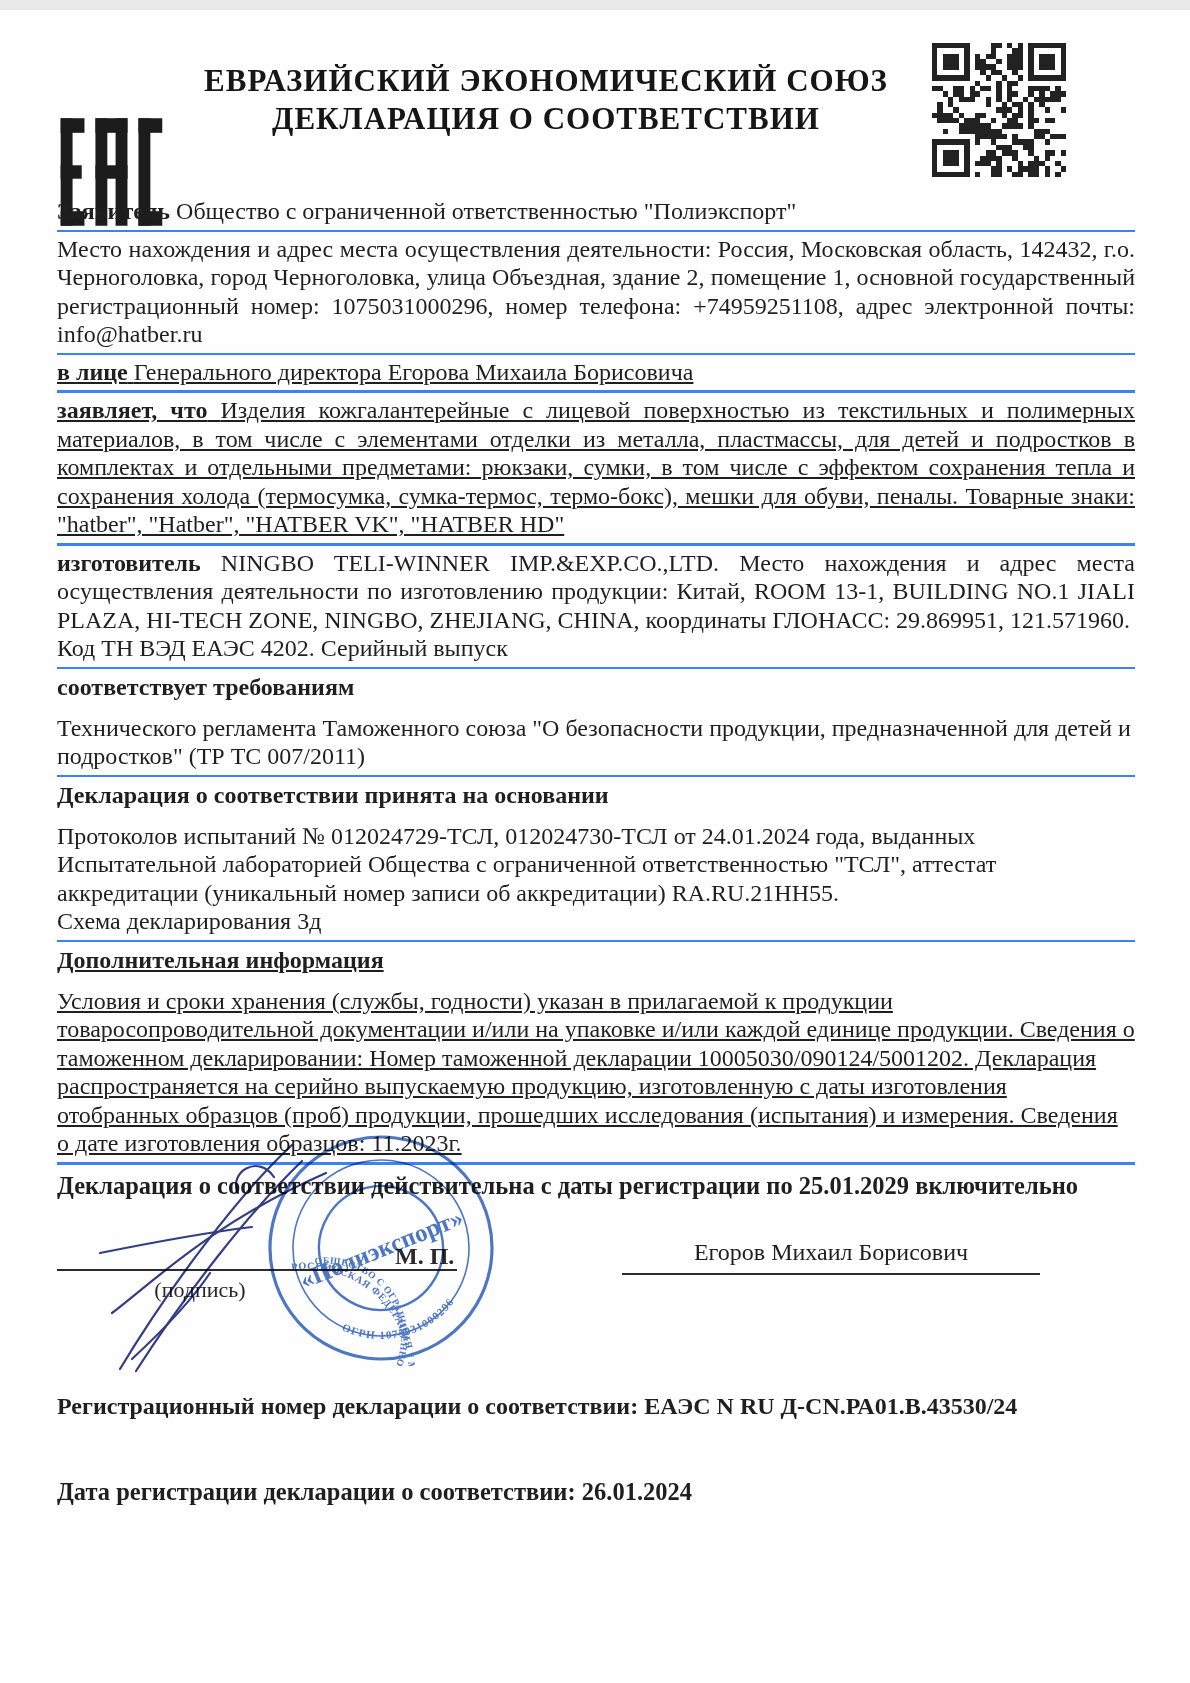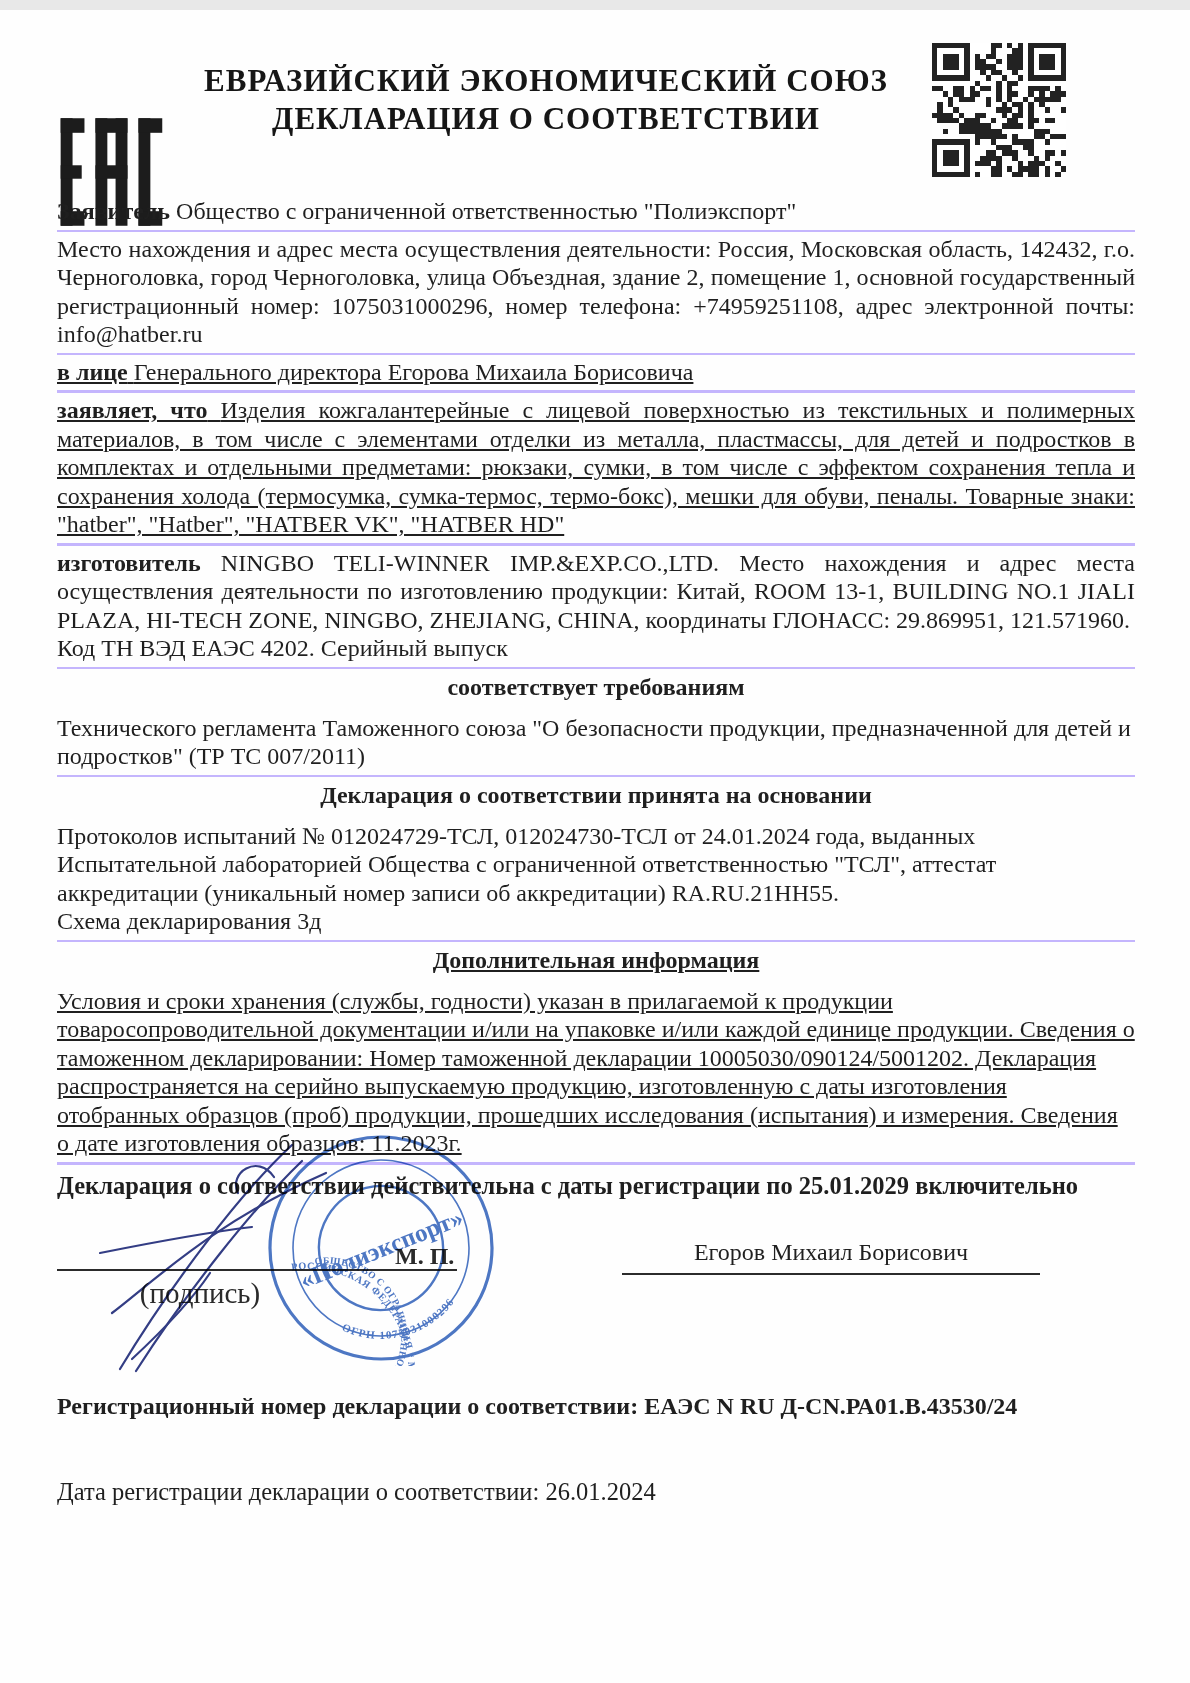--- a/index.html
+++ b/index.html
@@ -6,40 +6,40 @@
   .page{
     position:relative; width:1190px; height:1683px; margin:10px auto;
     background:#fefefe; overflow:hidden;
     font-family:"Liberation Serif","DejaVu Serif",serif; color:#1f1f1f;
   }
   .content{position:absolute; left:57px; top:0; width:1078px;}
   .title{ text-align:center; padding:52px 100px 0 0; font-weight:bold;
           font-size:31px; line-height:38px; letter-spacing:1px; color:#161616;}
   .eac{position:absolute; left:57px; top:106px; width:108px; height:112px;}
   .qr{position:absolute; left:932px; top:33px; width:134px; height:134px;}
-  .sec{ border-bottom:2px solid #c4b5fd; padding:3px 0 4px 0; }
+  .sec{ border-bottom:2px solid #3b82f6; padding:3px 0 4px 0; }
   .sec.t3{ border-bottom-width:3px;text-decoration:underline; }
   .sec.first{ margin-top:56px; }
   .row,p{ margin:0; font-size:24px; line-height:28.5px; }
   .just{ text-align:justify; }
   .b{ font-weight:bold; }
   .head{ font-weight:bold; font-size:24px; line-height:30px; }
-  .gap{ margin-bottom:12px;text-align:center; }
+  .gap{ margin-bottom:12px; }
   .validity{ font-weight:bold; font-size:24.5px; line-height:30px; padding-top:6px;}
   .sig-area{ position:relative; height:172px; }
   .sig-line{ position:absolute; border-top:2px solid #2b2b2b; }
-  .sig-caption{ position:absolute; font-size:29px; color:#2a2a2a; }
+  .sig-caption{ position:absolute; font-size:22px; color:#2a2a2a; }
   .mp{ position:absolute; font-size:24px; color:#2a2a2a;}
   .name{ position:absolute; font-size:24px; text-align:center; }
   .stamp{ position:absolute; left:206px; top:-71px; width:236px; height:236px;
           mix-blend-mode:multiply; opacity:.92;}
   .autograph{ position:absolute; left:33px; top:-70px; width:280px; height:245px;
           mix-blend-mode:multiply;}
   .reg{ font-weight:bold; font-size:24px; line-height:30px; margin-top:18px; }
-  .date{ font-weight:normal; font-size:24.5px; line-height:30px; margin-top:56px; }
+  .date{ font-weight:bold; font-size:24.5px; line-height:30px; margin-top:56px; }
   svg text{ font-family:"Liberation Serif","DejaVu Serif",serif; }
 </style>
 </head>
 <body>
 
 <div class="page">
 
   <div class="eac">
     <svg viewBox="0 0 118 100" width="108" height="112" preserveAspectRatio="none">
       <g fill="#1c1c1c">

